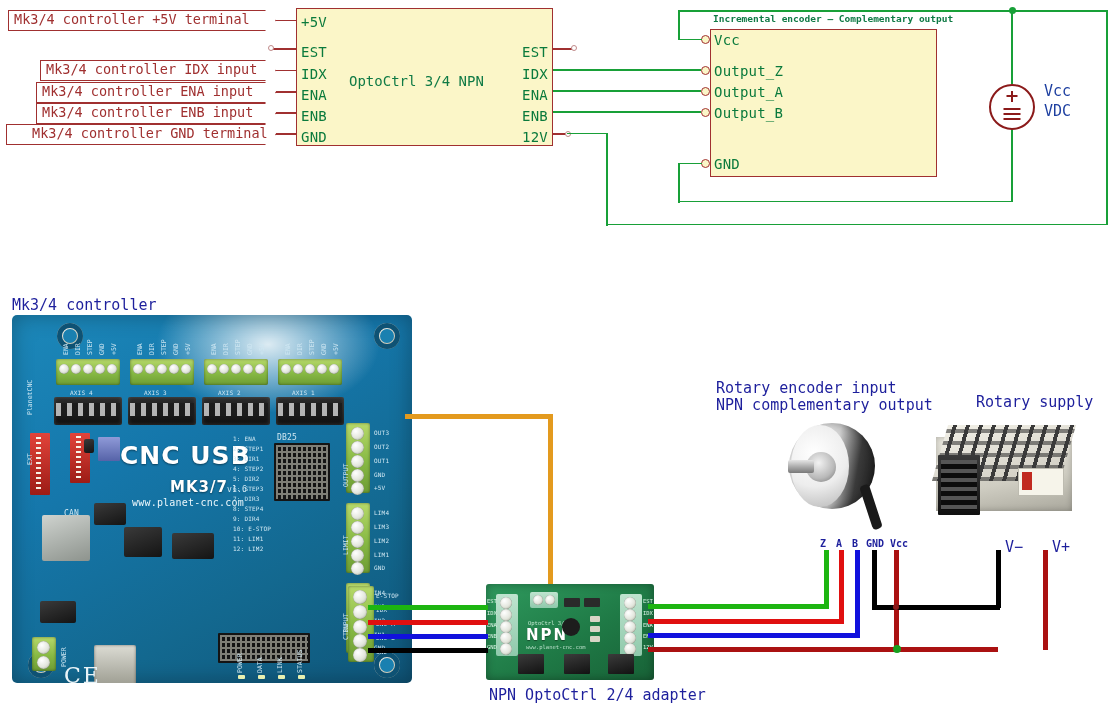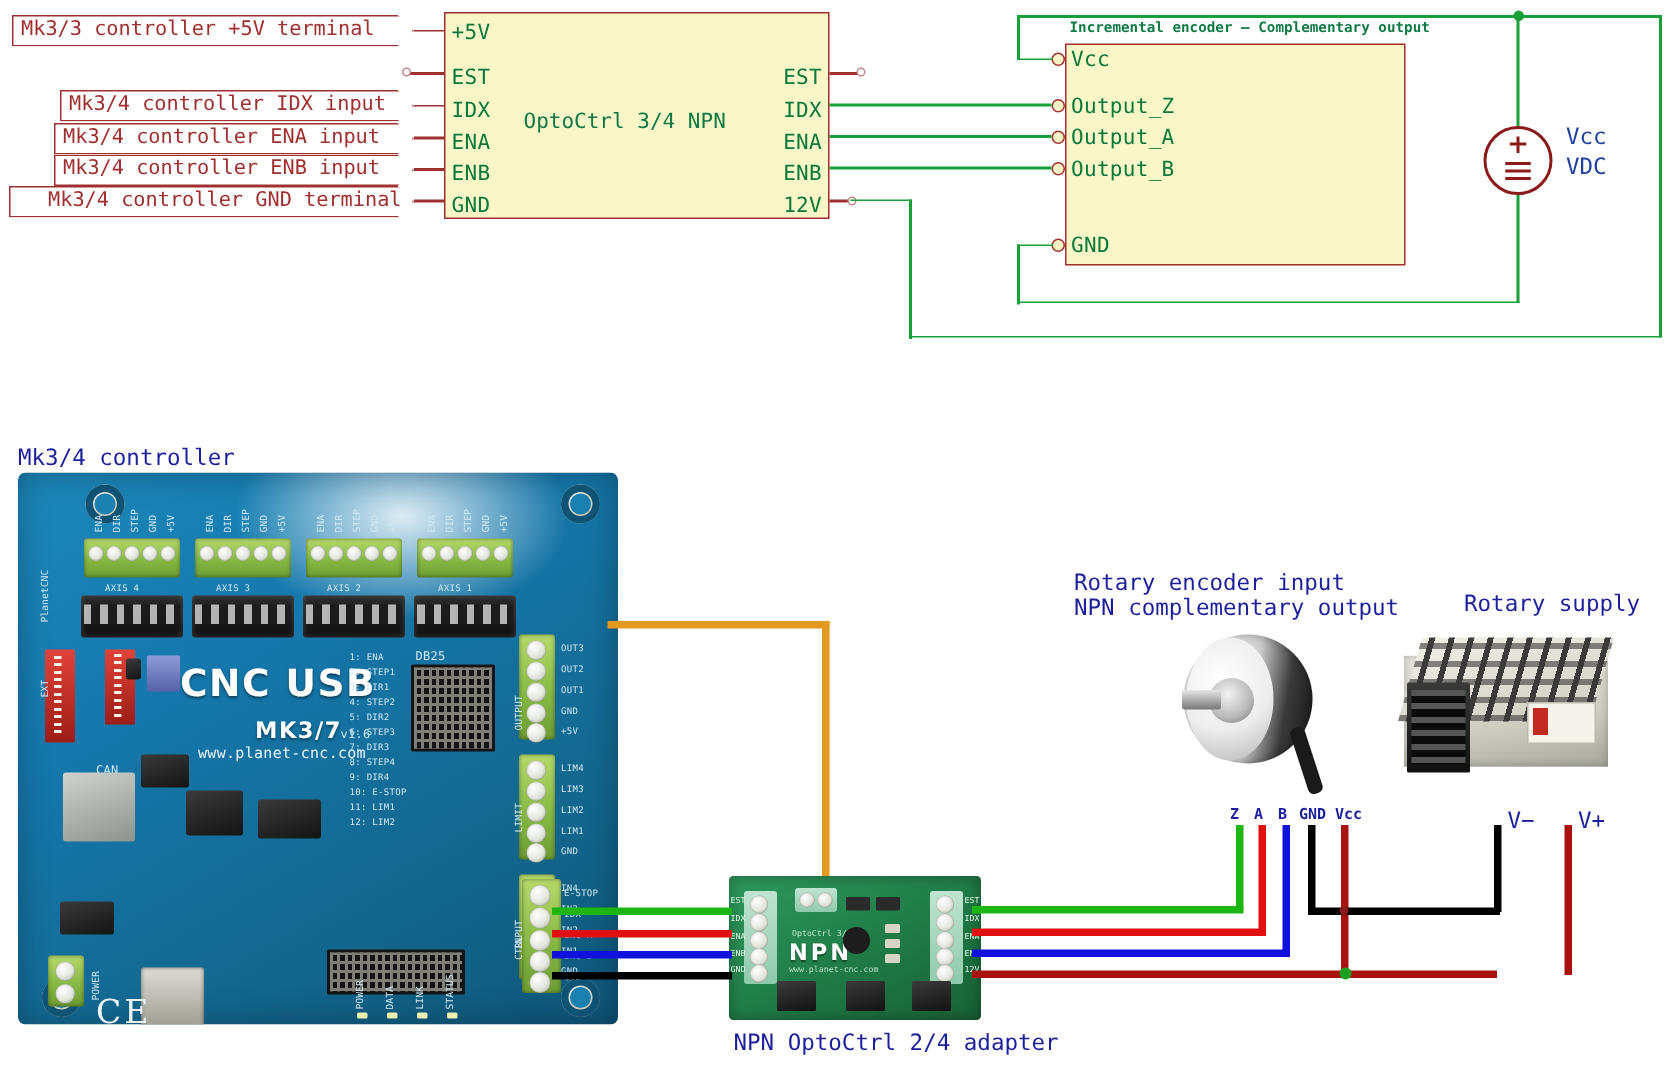--- a/index.html
+++ b/index.html
@@ -134,21 +134,21 @@
   <div class="pin-l" style="top:99px;">ENB</div>
   <div class="pin-l" style="top:120px;">GND</div>
   <div class="pin-r" style="top:35px;">EST</div>
   <div class="pin-r" style="top:57px;">IDX</div>
   <div class="pin-r" style="top:78px;">ENA</div>
   <div class="pin-r" style="top:99px;">ENB</div>
   <div class="pin-r" style="top:120px;">12V</div>
 </div>
 
 <div class="flag" style="left:8px;top:10px;width:268px;"></div>
-<div class="flag-in" style="left:8px;top:10px;">Mk3/3 controller +5V terminal</div>
+<div class="flag-in" style="left:8px;top:10px;">Mk3/4 controller +5V terminal</div>
 <div class="flag" style="left:40px;top:60px;width:236px;"></div>
 <div class="flag-in" style="left:40px;top:60px;">Mk3/4 controller IDX input</div>
 <div class="flag" style="left:36px;top:82px;width:240px;"></div>
 <div class="flag-in" style="left:36px;top:82px;">Mk3/4 controller ENA input</div>
 <div class="flag" style="left:36px;top:103px;width:240px;"></div>
 <div class="flag-in" style="left:36px;top:103px;">Mk3/4 controller ENB input</div>
 <div class="flag" style="left:6px;top:124px;width:270px;"></div>
 <div class="flag-in" style="left:6px;top:124px;padding-left:26px;">Mk3/4 controller GND terminal</div>
 
 <div class="wr" style="left:276px;top:19.5px;width:20px;height:1.6px;"></div>

